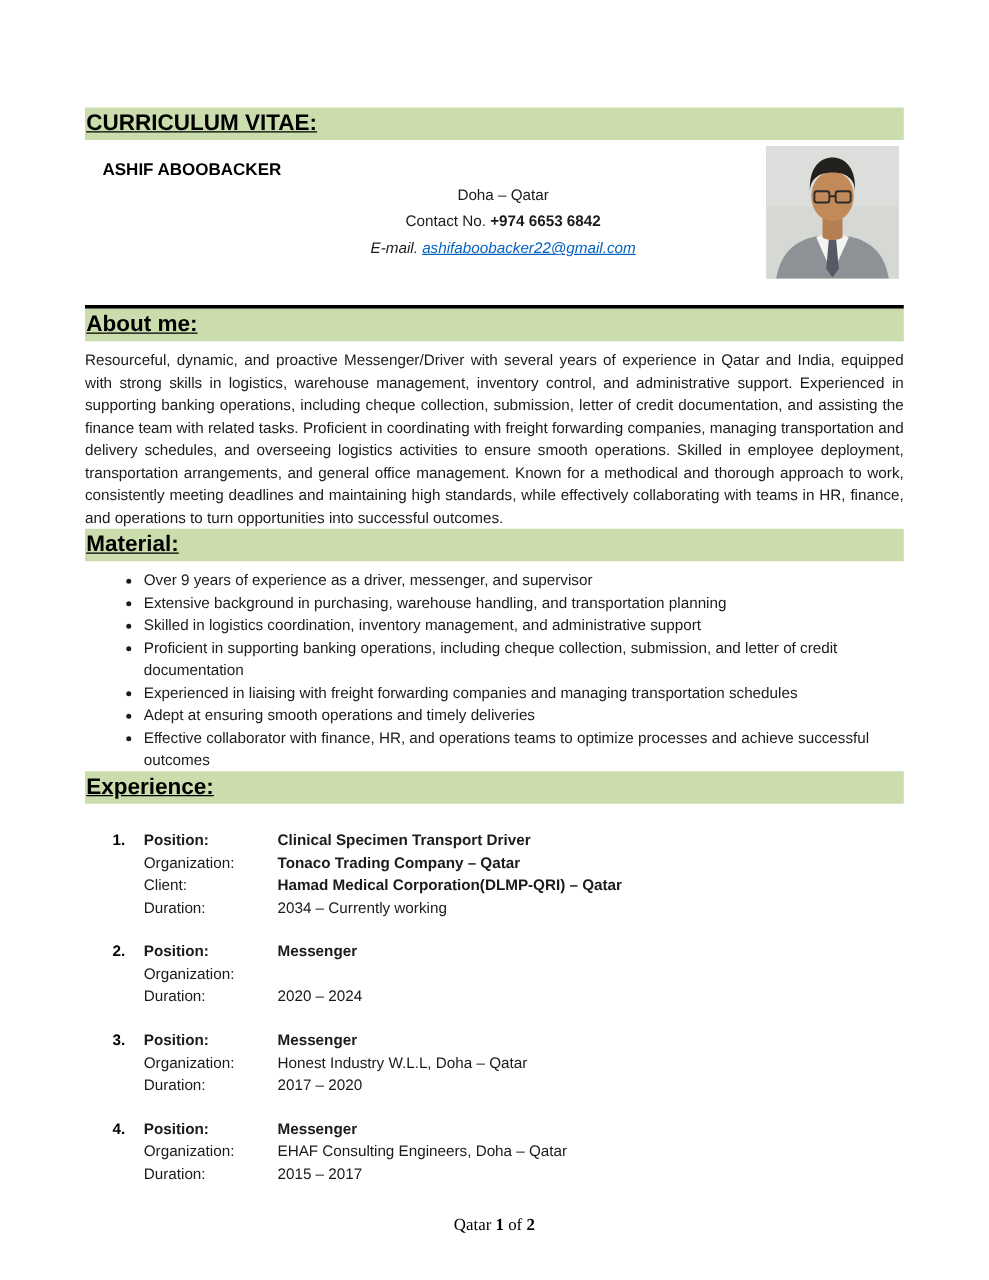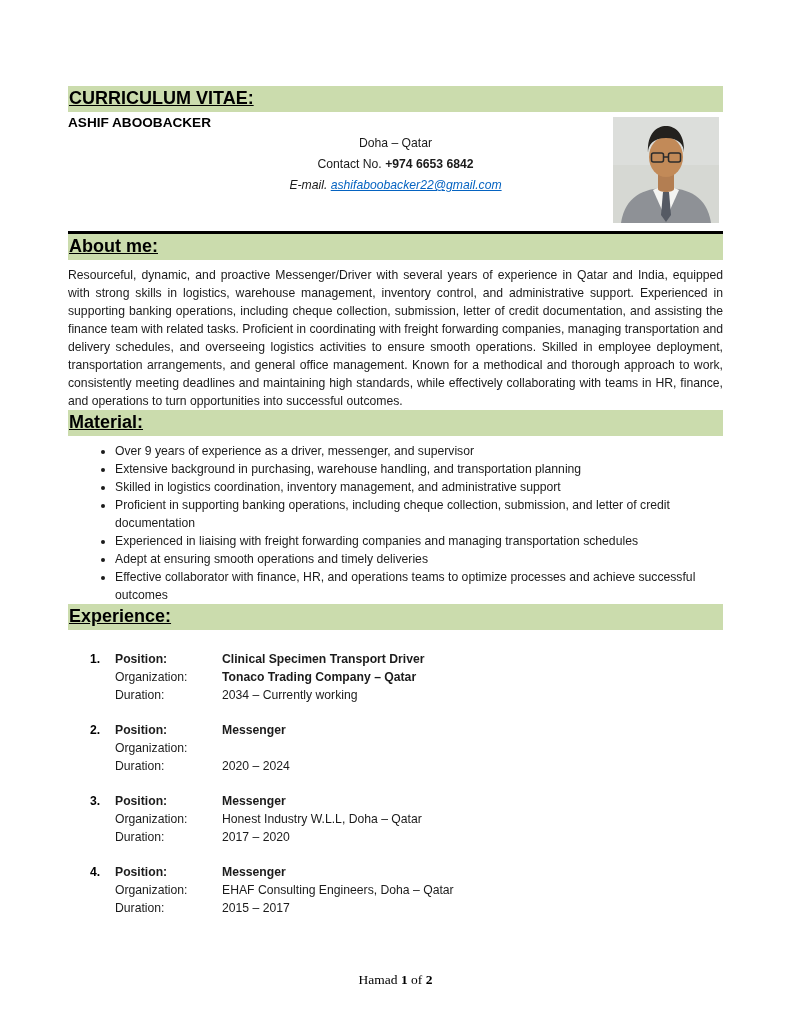--- a/index.html
+++ b/index.html
@@ -7,21 +7,21 @@
   .page {
     width: 791px; height: 1024px; position: relative; overflow: hidden;
     background: #ffffff; color: #1b1b1b;
     font-family: "Liberation Sans", sans-serif; font-size: 12.2px;
   }
   .content { position: absolute; left: 68px; top: 0; width: 655px; padding-top: 86px; box-sizing: border-box; }
 
   .section-bar { background: var(--bar-bg, #cbdcad); padding: 2px 2px 3px 1px; }
   .section-heading { font-weight: bold; text-decoration: underline; font-size: 18px; color: #000; }
 
-  .personal { position: relative; height: 119px; padding-top: 0; box-sizing: content-box; }
+  .personal { position: relative; height: 119px; padding-top: 13px; box-sizing: content-box; margin-left: 14px; }
   .name { font-weight: bold; font-size: 13.6px; line-height: 21px; color: #000; }
   .pline { line-height: 21px; text-align: center; }
   .italic { font-style: italic; }
   .bold { font-weight: bold; }
   .email-link { color: var(--link-blue, #0563c1); text-decoration: underline; font-style: italic; }
 
   .photo { position: absolute; top: 5px; right: 4px; width: 106px; height: 106px; background: #d6d8d3; overflow: hidden; }
 
   .divider { border-top: 3px solid #000; height: 0; }
 
@@ -113,20 +113,24 @@
     <div class="entry-rows">
             <div class="exp-row">
               <span class="exp-label bold">Position:</span>
               <span class="exp-value bold">Clinical Specimen Transport Driver</span>
             </div>
             <div class="exp-row">
               <span class="exp-label">Organization:</span>
               <span class="exp-value bold">Tonaco Trading Company – Qatar</span>
             </div>
             <div class="exp-row">
+              <span class="exp-label">Client:</span>
+              <span class="exp-value bold">Hamad Medical Corporation(DLMP-QRI) – Qatar</span>
+            </div>
+            <div class="exp-row">
               <span class="exp-label">Duration:</span>
               <span class="exp-value">2034 – Currently working</span>
             </div>
           </div>
   </div>
 
   <div class="exp-entry">
     <span class="entry-number">2.</span>
     <div class="entry-rows">
             <div class="exp-row">
@@ -175,14 +179,14 @@
             <div class="exp-row">
               <span class="exp-label">Duration:</span>
               <span class="exp-value">2015 – 2017</span>
             </div>
           </div>
   </div>
 </div>
 
   </div>
 
-  <div class="footer"><span>Hamad </span><span class="bold">1</span><span> of </span><span class="bold">2</span></div>
+  <div class="footer"><span>Qatar </span><span class="bold">1</span><span> of </span><span class="bold">2</span></div>
 </div>
 
 </body></html>

